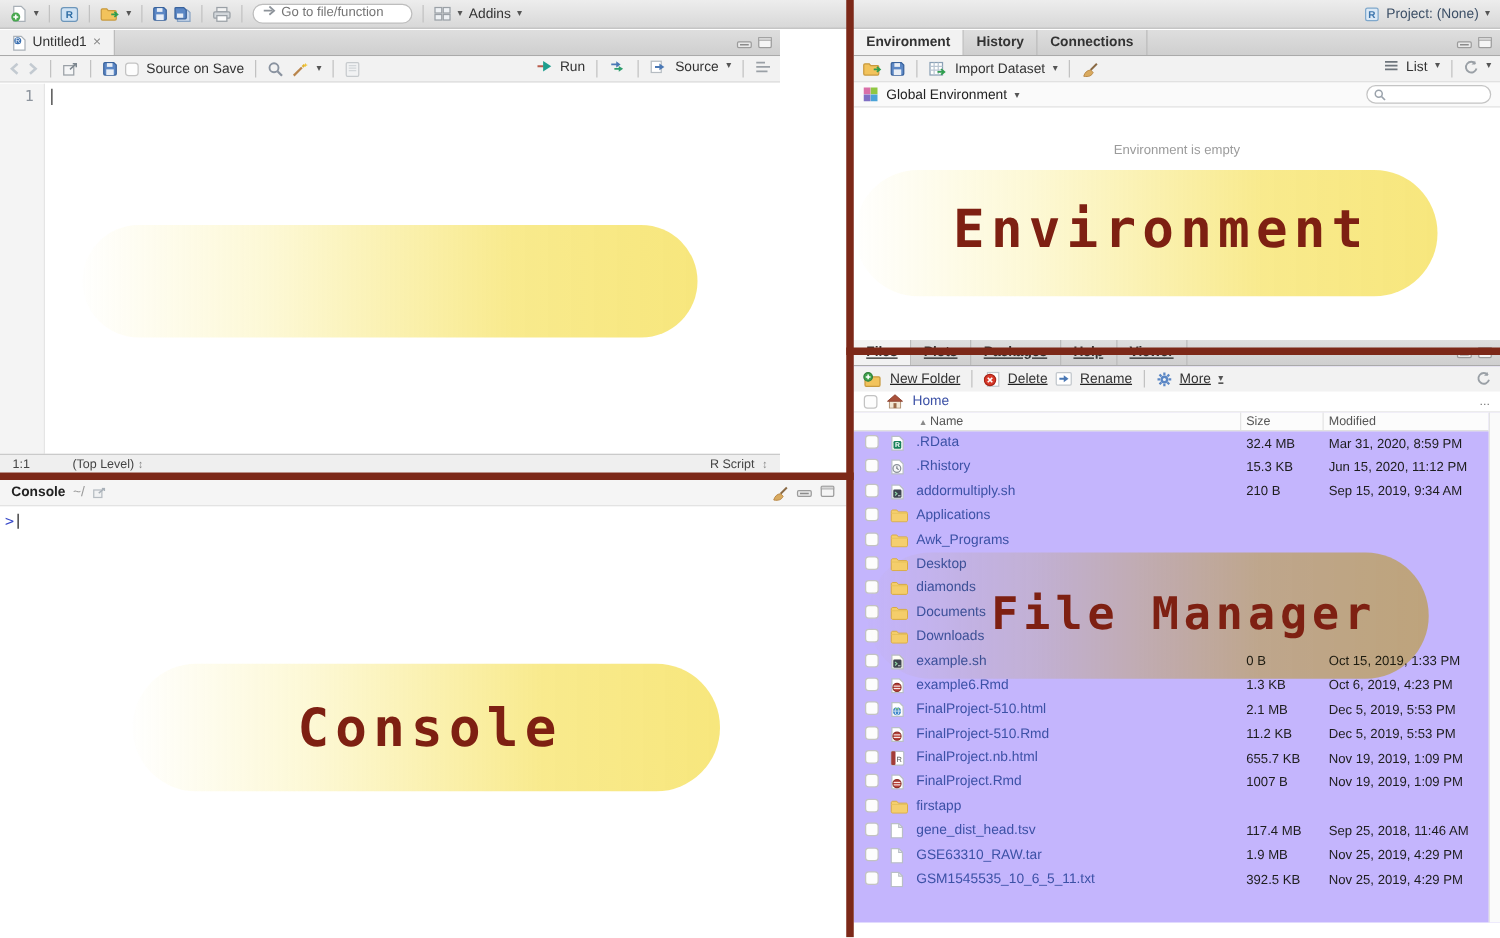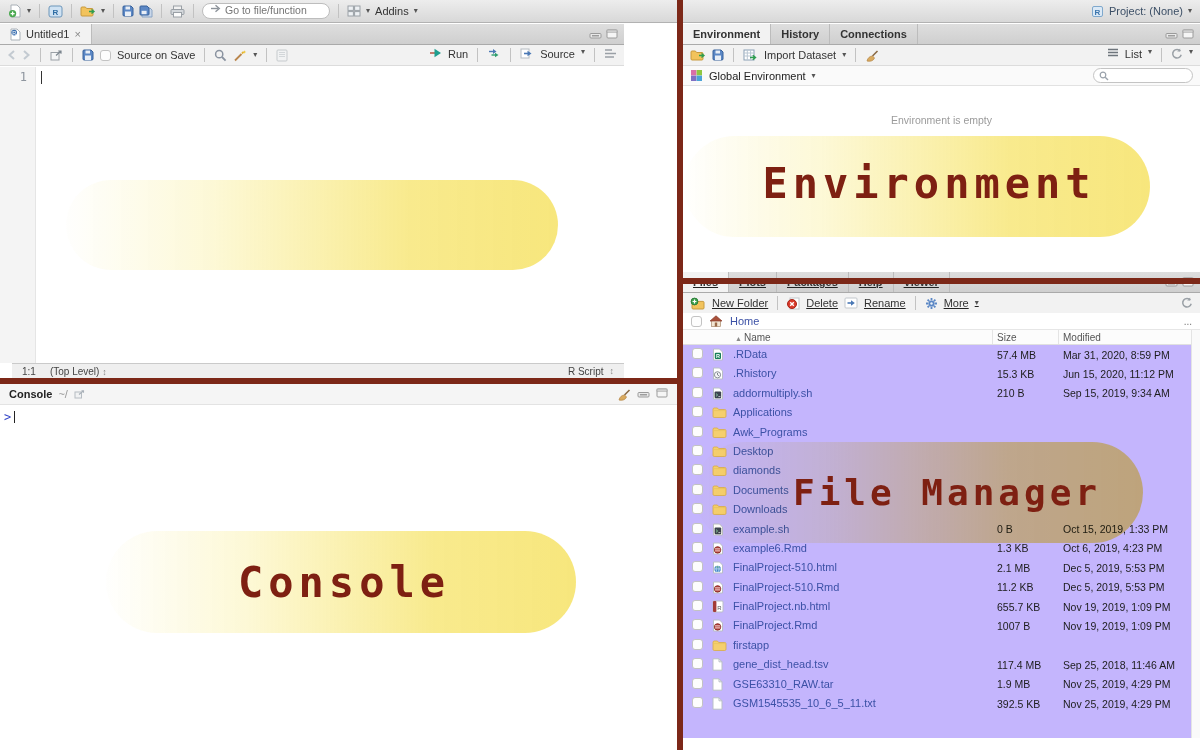--- a/index.html
+++ b/index.html
@@ -31,21 +31,21 @@
   .cbx { width: 11px; height: 11px; border: 1px solid #c3c3c3; border-radius: 3px; background: #fdfdfd; display: inline-block; }
 
   
   .editor-pane { position: absolute; left: 0; top: 24px; width: 624px; height: 354px; background: #fff; }
   .ed-content { position: absolute; left: 0; top: 43px; right: 0; bottom: 15px; display: flex; background: #fff; }
   .gutter { width: 36px; background: #f4f4f4; border-right: 1px solid #e5e5e5; text-align: right;
     padding: 3px 8px 0 0; font-family: "DejaVu Sans Mono", monospace; font-size: 12px; color: #8e959e; }
   .code-area { position: relative; flex: 1; }
   .ed-cursor { position: absolute; left: 5px; top: 4px; width: 1px; height: 13px; background: #333; }
   .ed-status { position: absolute; left: 0; right: 0; bottom: 0; height: 15px; background: #efefef;
-    border-top: 1px solid #cacaca; display: flex; align-items: center; gap: 14px; padding: 0 10px; font-size: 10px; color: #444; margin-left: 12px; }
+    border-top: 1px solid #cacaca; display: flex; align-items: center; gap: 34px; padding: 0 10px; font-size: 10px; color: #444; }
   .updown { color: #888; font-size: 9px; }
 
   
   .console-pane { position: absolute; left: 0; top: 384px; width: 677px; height: 366px; background: #fff; }
   .chead { display: flex; align-items: center; gap: 6px; height: 21px; padding: 0 9px;
     background: #f5f5f5; border-bottom: 1px solid #e3e3e3; }
   .chead .title { font-weight: bold; font-size: 11px; color: #222; }
   .chead .path { color: #999; font-size: 11px; }
   .prompt-line { display: flex; align-items: center; gap: 3px; padding: 5px 4px; font-family: "DejaVu Sans Mono", monospace; font-size: 12px; }
   .prompt { color: #3647c8; }
@@ -563,21 +563,21 @@
         <div class="file-row">
     <span class="cb cbx"></span>
     <span class="ficon icn">
             <svg width="12" height="13" viewBox="0 0 12 13">
               <path d="M1.5 1h6l3 3v8h-9z" fill="#fff" stroke="#b9bfc6"></path>
               <rect x="2.8" y="4.8" width="6.2" height="6.2" rx="1" fill="#17805a"></rect>
               <text x="5.9" y="9.9" font-size="5.5" fill="#fff" text-anchor="middle" font-family="sans-serif" font-weight="bold">R</text>
             </svg>
           </span>
     <span class="fname">.RData</span>
-    <span class="fsize">57.4 MB</span>
+    <span class="fsize">32.4 MB</span>
     <span class="fmod">Mar 31, 2020, 8:59 PM</span>
   </div>
         <div class="file-row">
     <span class="cb cbx"></span>
     <span class="ficon icn">
             <svg width="12" height="13" viewBox="0 0 12 13">
               <path d="M1.5 1h6l3 3v8h-9z" fill="#fff" stroke="#b9bfc6"></path>
               <circle cx="5.5" cy="7.8" r="3.1" fill="#f5f6f7" stroke="#8a9099"></circle>
               <path d="M5.5 5.9v1.9l1.4.9" fill="none" stroke="#6e757c" stroke-width=".9"></path>
             </svg>

